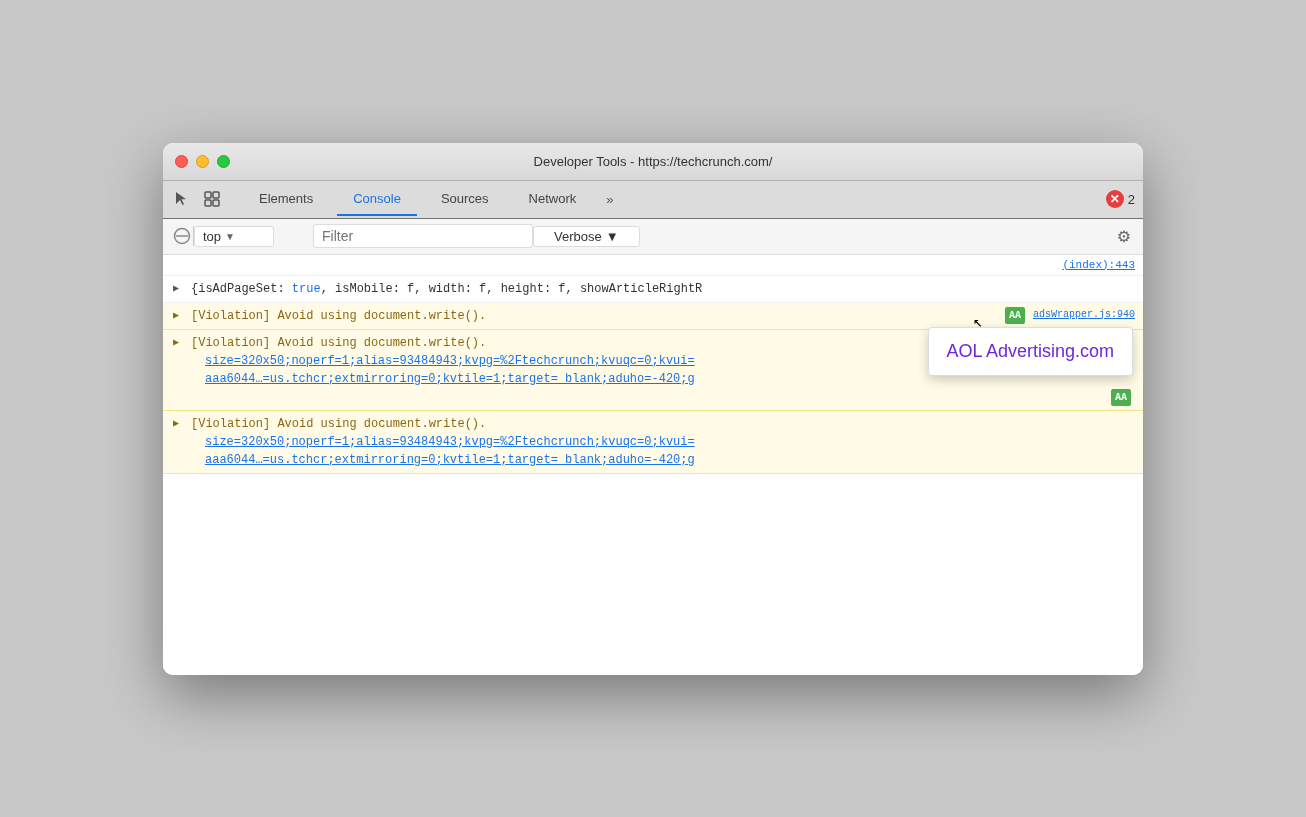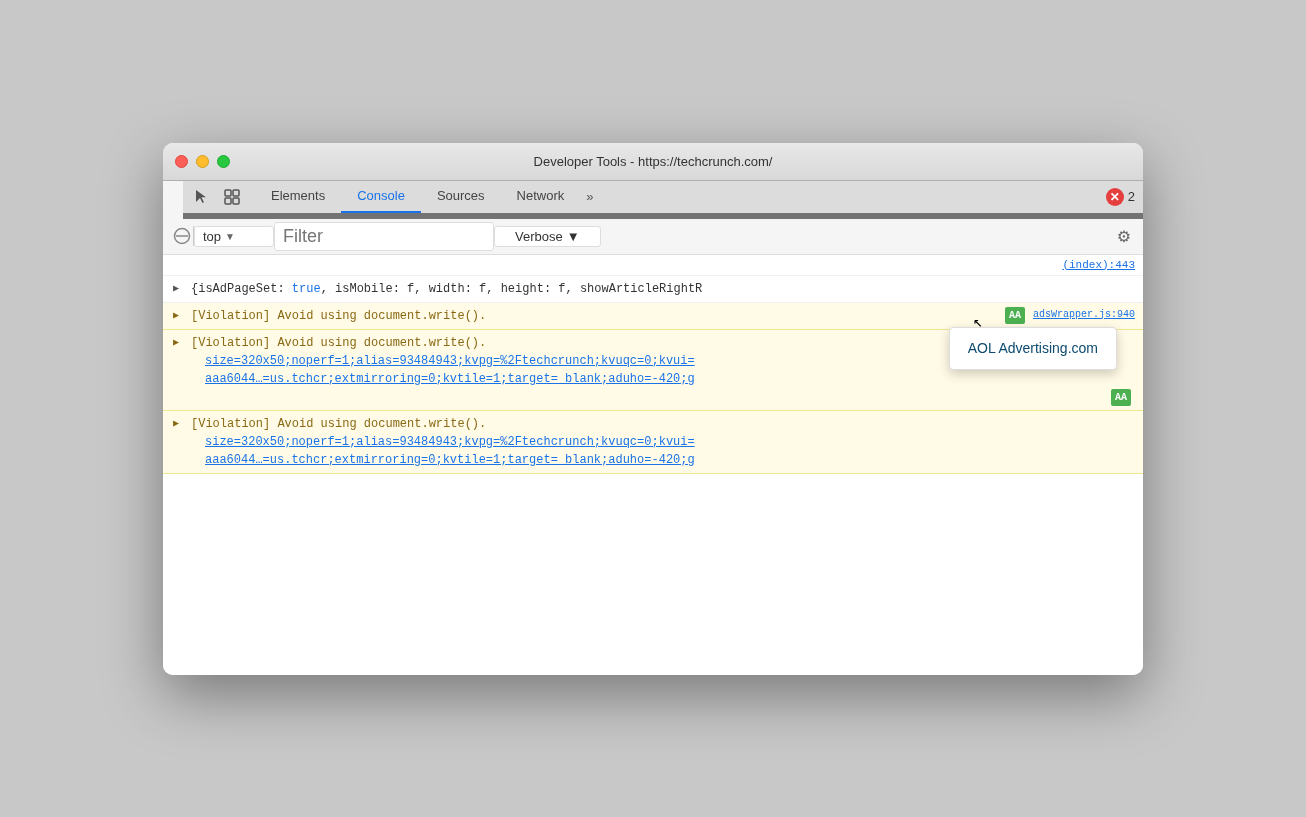--- a/index.html
+++ b/index.html
@@ -52,23 +52,22 @@
       color: #333;
       font-weight: 500;
     }
     
     .tabsbar {
       background: #dcdcdc;
       height: 38px;
       display: flex;
       align-items: center;
       padding: 0 8px;
-      border-bottom: 6px solid #737373;
-      gap: 0;
-      margin-left: 20px;
+      border-bottom: 1px solid #737373;
+      gap: 8px;
     }
     .toolbar-icons {
       display: flex;
       align-items: center;
       gap: 8px;
       margin-right: 12px;
     }
     .toolbar-icon {
       width: 22px;
       height: 22px;
@@ -158,24 +157,25 @@
       color: #333;
       min-width: 80px;
     }
     .context-selector .chevron { color: #666; font-size: 10px; }
     .filter-input {
       flex: 1;
       max-width: 220px;
       padding: 3px 8px;
       border: 1px solid #ddd;
       border-radius: 3px;
-      font-size: 18px;
+      font-size: 14px;
       background: white;
       color: #4d7c0f;
       outline: none;
+      margin-left: 39px;
     }
     .verbose-selector {
       display: flex;
       align-items: center;
       gap: 4px;
       padding: 2px 20px;
       background: white;
       border: 1px solid #ddd;
       border-radius: 3px;
       cursor: pointer;
@@ -316,21 +316,21 @@
     <div class="console-row warning-row" style="position:relative;">
       <span class="row-arrow" style="color:#8a6914;">▶</span>
       <span class="row-text" style="color:#8a6914;">
         [Violation] Avoid using document.write().
       </span>
       <span class="aa-badge">AA</span>
       <span style="color:#1a73e8; text-decoration:underline; cursor:pointer; font-size:10px; margin-left:4px; font-family:'Menlo','Monaco','Courier New',monospace;">adsWrapper.js:940</span>
 
       <span style="position:absolute; right:160px; top:8px; font-size:16px; z-index:101;">↖</span>
 
-      <div style="position:absolute; right:26px; top:24px; background:white; border:1px solid #ddd; border-radius:4px; box-shadow:0 4px 12px rgba(0,0,0,0.2); padding:10px 18px; font-size:14px; color:#0c4a6e; white-space:nowrap; z-index:100; font-family:-apple-system,BlinkMacSystemFont,'Helvetica Neue',sans-serif;">
+      <div style="position:absolute; right:10px; top:24px; background:white; border:1px solid #ddd; border-radius:4px; box-shadow:0 4px 12px rgba(0,0,0,0.2); padding:10px 18px; font-size:18px; color:#6d28d9; white-space:nowrap; z-index:100; font-family:-apple-system,BlinkMacSystemFont,'Helvetica Neue',sans-serif;">
         <span>AOL Advertising.com</span>
       </div>
     </div>
 
 
     <div style="background:#fffbe6; border-bottom:1px solid #f0e68c; position:relative; font-family:'Menlo','Monaco','Courier New',monospace; font-size:12px; line-height:1.5;">
       <div style="padding:4px 8px 0 28px; position:relative; color:#8a6914;">
         <span style="position:absolute; left:10px; top:5px; color:#8a6914; font-size:10px; cursor:pointer;">▶</span>
         [Violation] Avoid using document.write().
       </div>

